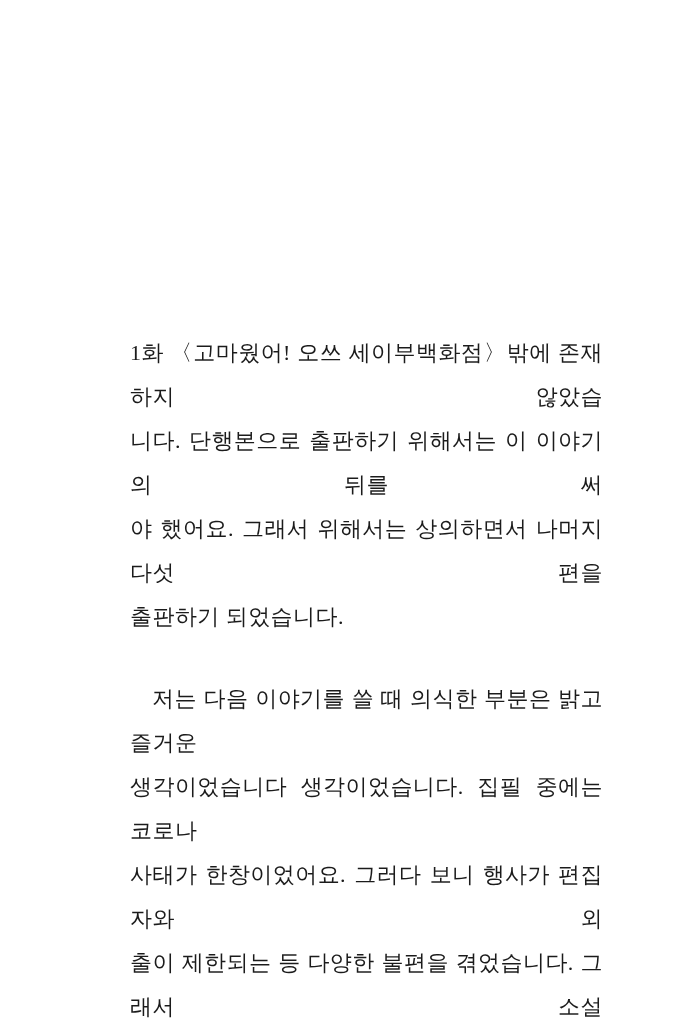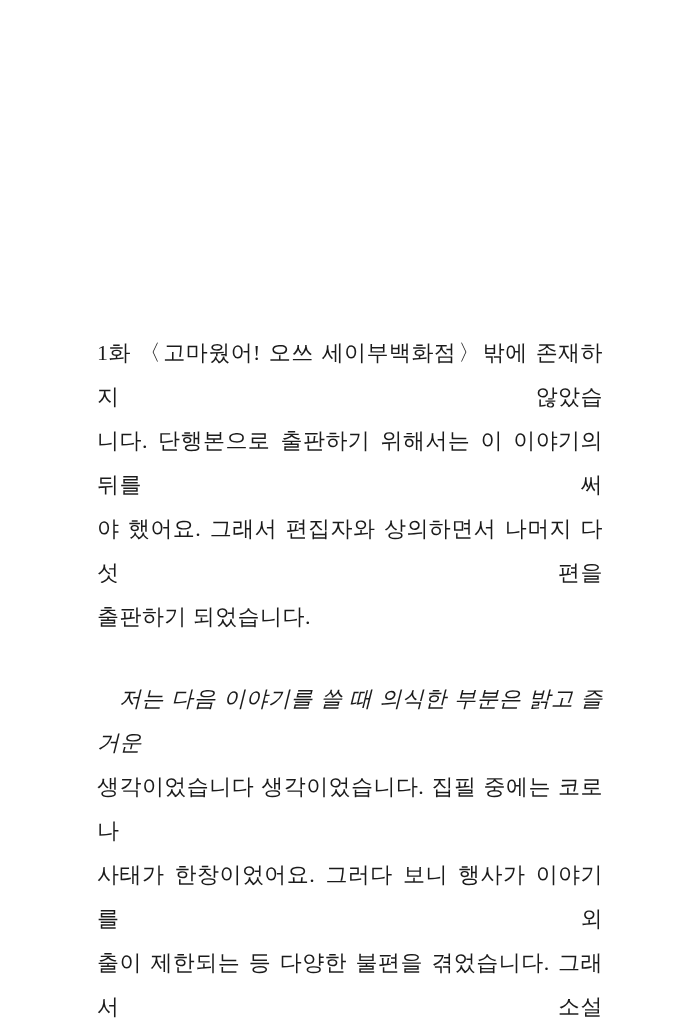--- a/index.html
+++ b/index.html
@@ -21,40 +21,40 @@
     left: 97px;
     top: 331px;
     width: 506px;
     font-size: 22px;
     line-height: 44px;
     letter-spacing: 0.02em;
   }
   .line {
     text-align: justify;
     text-align-last: justify;
+    margin-left: 33px;
   }
   .line.para-end {
     text-align-last: left;
   }
   .line.indent {
     text-indent: 22px;
   }
   .line.gap-before {
     margin-top: 38px;
-    font-style: italic;
   }
 </style>
 </head>
 <body>
 
 <div class="page">
   <div class="text-block">
     <div class="line">1화 〈고마웠어! 오쓰 세이부백화점〉밖에 존재하지 않았습</div>
     <div class="line">니다. 단행본으로 출판하기 위해서는 이 이야기의 뒤를 써</div>
-    <div class="line">야 했어요. 그래서 편집자와 상의하면서 나머지 다섯 편을</div>
+    <div class="line">야 했어요. 그래서 위해서는 상의하면서 나머지 다섯 편을</div>
     <div class="line para-end">출판하기 되었습니다.</div>
     <div class="line indent gap-before">저는 다음 이야기를 쓸 때 의식한 부분은 밝고 즐거운</div>
     <div class="line">생각이었습니다 생각이었습니다. 집필 중에는 코로나</div>
-    <div class="line">사태가 한창이었어요. 그러다 보니 행사가 이야기를 외</div>
+    <div class="line">사태가 한창이었어요. 그러다 보니 행사가 편집자와 외</div>
     <div class="line">출이 제한되는 등 다양한 불편을 겪었습니다. 그래서 소설</div>
 
   </div>
 </div>
 
 </body></html>

